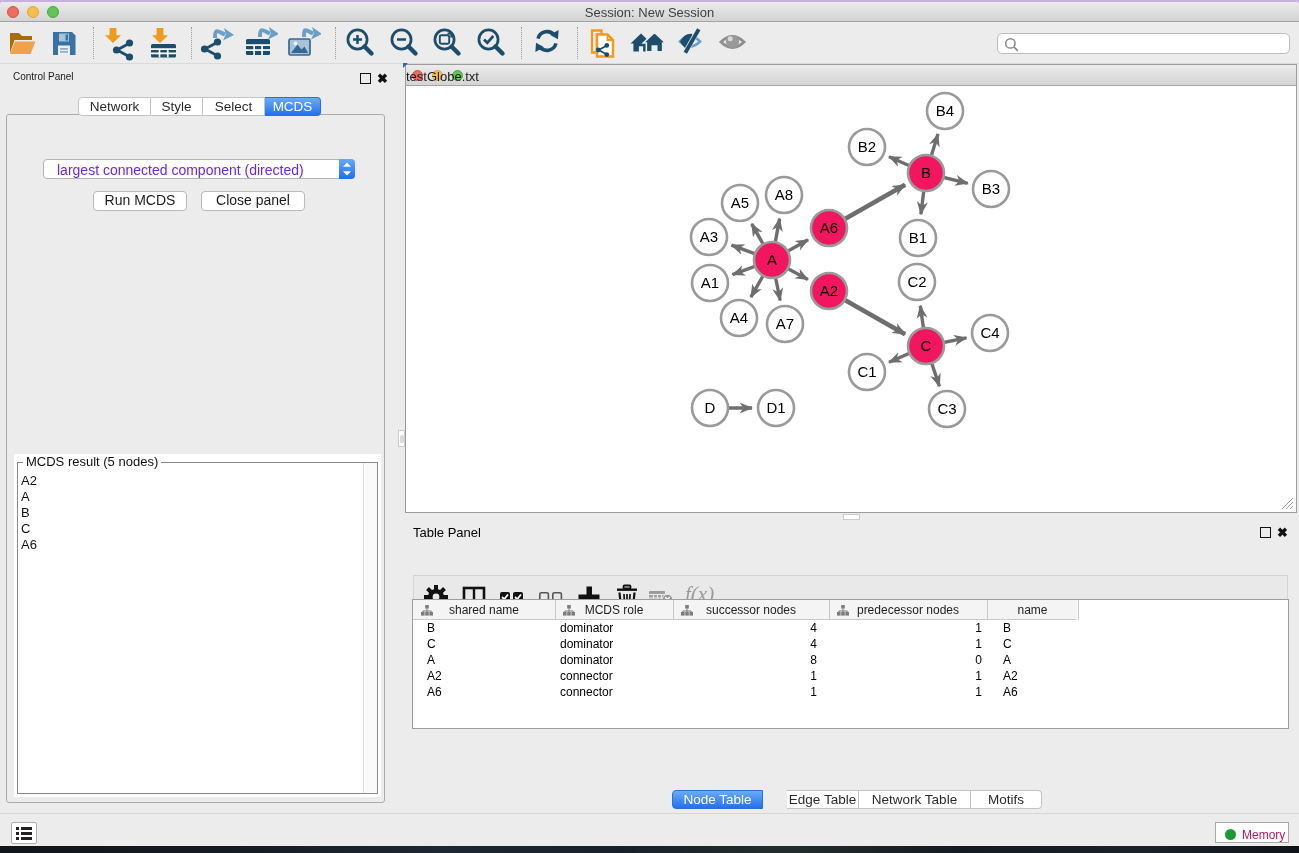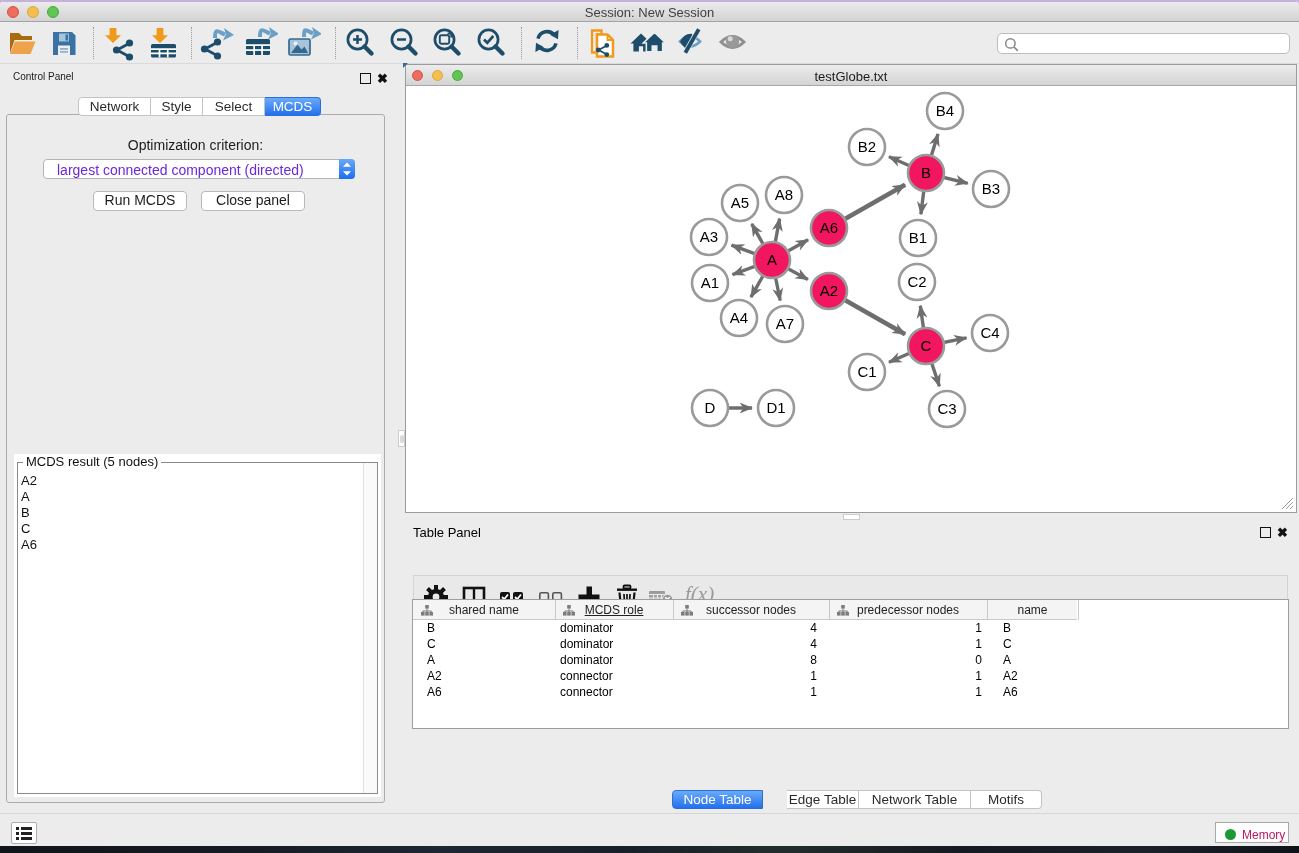--- a/index.html
+++ b/index.html
@@ -38,21 +38,21 @@
 .btn { position:absolute; height:20px; background:#fff; border:1px solid #b9b9b9; border-radius:4px; font-size:14px; color:#1c1c1c; text-align:center; }
 
 #mcds-box { position:absolute; left:14px; top:454px; width:367px; height:343px; background:#fff; }
 #mcds-fs { position:absolute; left:3px; top:8px; right:3px; bottom:3px; border:1px solid #8a8a8a; }
 #mcds-legend { position:absolute; left:9px; top:0px; background:#fff; padding:0 3px; font-size:13px; color:#111; }
 #mcds-list { position:absolute; left:7px; top:19px; font-size:13px; color:#111; line-height:16px; }
 #mcds-scroll { position:absolute; right:4px; top:9px; width:14px; bottom:4px; background:#fafafa; border-left:1px solid #e0e0e0; }
 
 #nw { position:absolute; left:405px; top:64px; width:892px; height:449px; background:#fff; border:1px solid #9b9b9b; }
 #nw-title { position:absolute; left:0; top:0; width:100%; height:21px; background:linear-gradient(#ececec,#d4d4d4); border-bottom:1px solid #a6a6a6; }
-#nw-title .t { position:absolute; top:4px; width:100%; text-align:center; font-size:13px; color:#1c1c1c; }
+#nw-title .t { position:absolute; top:4px; width:100%; text-align:left; font-size:13px; color:#1c1c1c; }
 #graph { position:absolute; left:0px; top:14px; }
 #graph text { font-size:15px; fill:#000; text-anchor:middle; }
 #graph line { stroke:#6e6e6e; }
 
 #tp-title { position:absolute; left:413px; top:525px; font-size:13px; color:#000000; }
 #tp-toolbar { position:absolute; left:413px; top:551px; width:875px; height:40px; background:#e9e9e9; border:1px solid #d4d4d4;margin-top:24px; }
 #tbl { position:absolute; left:412px; top:599px; width:877px; height:130px; background:#fff; border:1px solid #9e9e9e; }
 #tbl-head { position:absolute; left:0; top:0; width:664px; height:20px; background:#f4f4f4; border-bottom:1px solid #c9c9c9; font-size:12px; color:#222; }
 #tbl-head .c { position:absolute; top:3px; text-align:center; }
 #tbl-head .v { position:absolute; top:0; height:20px; width:0; border-right:1px solid #c9c9c9; }
@@ -220,21 +220,20 @@
   <div id="cp-title">Control Panel</div>
   <div class="abs" style="left:360px; top:73px; width:11px; height:11px; border:1.5px solid #111;"></div>
   <div class="panbtn" style="left:377px; top:71px; font-weight:bold;">✖</div>
   <div id="cp-border"></div>
   <div class="seg" style="left:78px; top:97px;">
     <div class="s" style="width:73px;">Network</div>
     <div class="s" style="width:52px;">Style</div>
     <div class="s" style="width:62px;">Select</div>
     <div class="s on" style="width:56px;">MCDS</div>
   </div>
-  <div id="opt-label">Optimization criterion:</div>
   <div id="dropdown">
     <div class="txt">largest connected component (directed)</div>
     <div class="step"><svg width="16" height="20" viewBox="0 0 16 20">
           <path d="M4 7.8 L8 3.4 L12 7.8 Z M4 12.2 L8 16.6 L12 12.2 Z" fill="#fff"></path>
         </svg></div>
   </div>
   <div class="btn" style="left:93px; top:191px; width:94px;">Run MCDS</div>
   <div class="btn" style="left:201px; top:191px; width:104px;">Close panel</div>
   <div id="mcds-box">
     <div id="mcds-fs"></div>
@@ -386,21 +385,21 @@
         <div class="abs" style="left:8px; top:5px;"><svg width="12" height="11" viewBox="0 0 12 11">
             <g fill="#7d7d7d">
               <rect x="4.2" y="0" width="3.6" height="3.6"></rect>
               <rect x="0" y="7" width="3.6" height="3.6"></rect>
               <rect x="4.2" y="7" width="3.6" height="3.6"></rect>
               <rect x="8.4" y="7" width="3.6" height="3.6"></rect>
             </g>
             <path d="M6 3.6 V5.2 M1.8 7 V6 H10.2 V7 M6 5.2 V7" stroke="#7d7d7d" fill="none" stroke-width="1"></path>
           </svg></div>
         <div class="v" style="left:142px;"></div>
-        <div class="c" style="left:142px; width:118px;text-decoration:underline;">MCDS role</div>
+        <div class="c" style="left:142px; width:118px;">MCDS role</div>
         <div class="abs" style="left:150px; top:5px;"><svg width="12" height="11" viewBox="0 0 12 11">
             <g fill="#7d7d7d">
               <rect x="4.2" y="0" width="3.6" height="3.6"></rect>
               <rect x="0" y="7" width="3.6" height="3.6"></rect>
               <rect x="4.2" y="7" width="3.6" height="3.6"></rect>
               <rect x="8.4" y="7" width="3.6" height="3.6"></rect>
             </g>
             <path d="M6 3.6 V5.2 M1.8 7 V6 H10.2 V7 M6 5.2 V7" stroke="#7d7d7d" fill="none" stroke-width="1"></path>
           </svg></div>
         <div class="v" style="left:260px;"></div>

